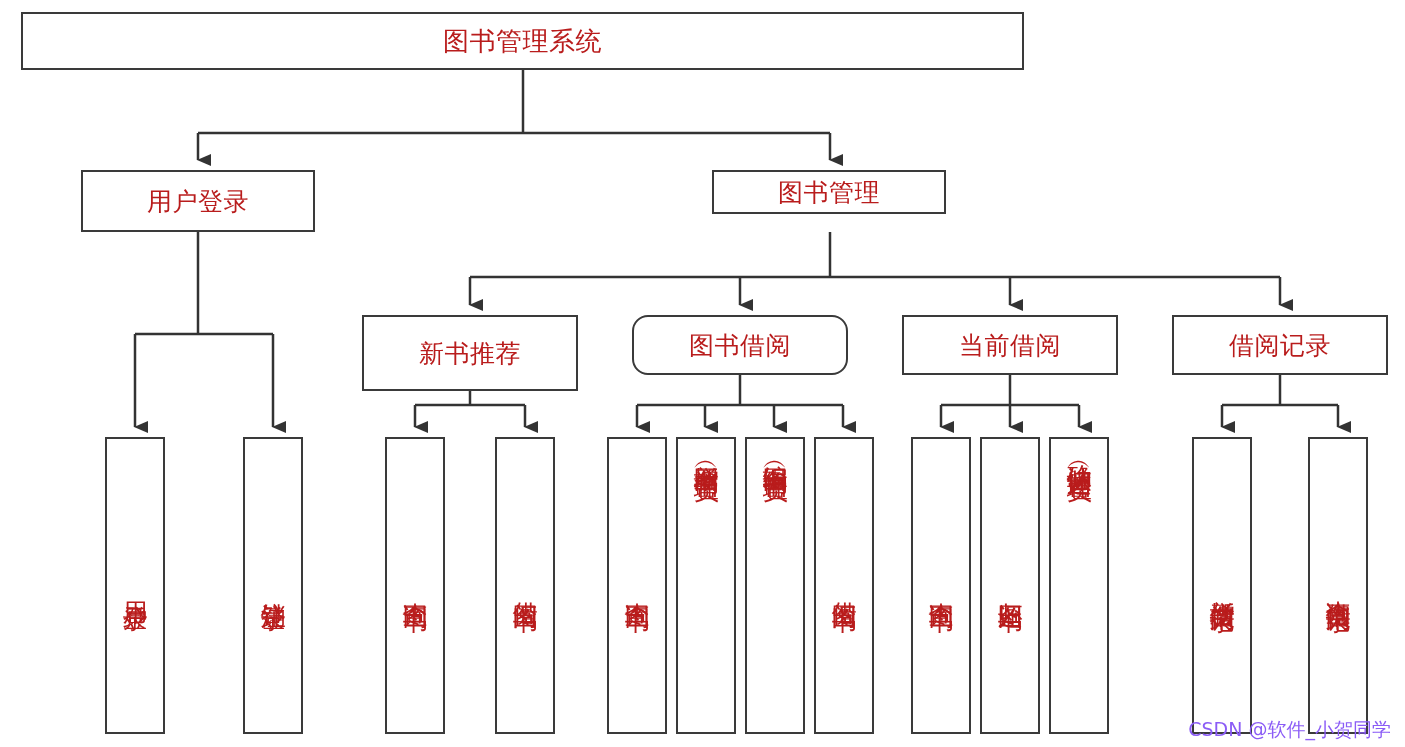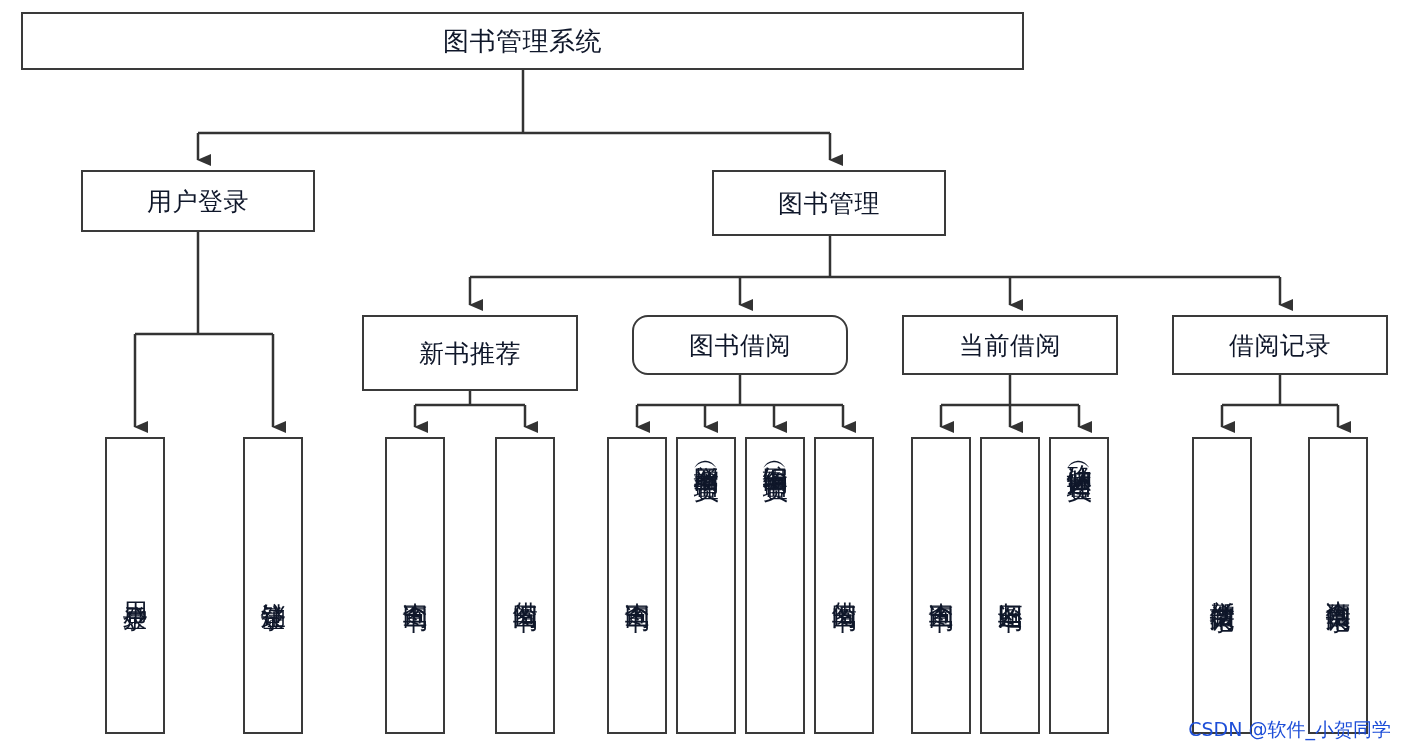--- a/index.html
+++ b/index.html
@@ -32,21 +32,21 @@
     position: absolute;
     box-sizing: border-box;
     background: #ffffff;
     border: 2.5px solid #3a3a3a;
     display: flex;
     align-items: center;
     justify-content: center;
     z-index: 2;
   }
   .node .label {
-    color: #0f172a;
+    color: #b91c1c;
     letter-spacing: 0.5px;
     white-space: nowrap;
   }
   
   .node.h .label {
     font-size: 25px;
     line-height: 1;
   }
   .node.root .label {
     font-size: 26px;
@@ -69,21 +69,21 @@
   .node.v.mid {
     align-items: center;
     padding-top: 0;
   }
   
   #watermark {
     position: absolute;
     right: 14px;
     bottom: 4px;
     font-size: 19px;
-    color: #1d4ed8;
+    color: #8b5cf6;
     white-space: nowrap;
     z-index: 3;
     font-family: "DejaVu Sans", "Liberation Sans", sans-serif;
   }
 </style>
 </head>
 <body>
 
 <div id="canvas">
 
@@ -138,21 +138,21 @@
     </g>
   </svg>
 
   <div class="node h root" style="left:21px; top:12px; width:1003px; height:58px;">
     <span class="label">图书管理系统</span>
   </div>
 
   <div class="node h" style="left:81px; top:170px; width:234px; height:62px;">
     <span class="label">用户登录</span>
   </div>
-  <div class="node h" style="left:712px; top:170px; width:234px; height:66px;">
+  <div class="node h" style="left:712px; top:170px; width:234px; height:44px;">
     <span class="label">图书管理</span>
   </div>
 
   <div class="node h" style="left:362px; top:315px; width:216px; height:76px;">
     <span class="label">新书推荐</span>
   </div>
   <div class="node h" style="left:632px; top:315px; width:216px; height:60px;border-radius:16px;">
     <span class="label">图书借阅</span>
   </div>
   <div class="node h" style="left:902px; top:315px; width:216px; height:60px;">

